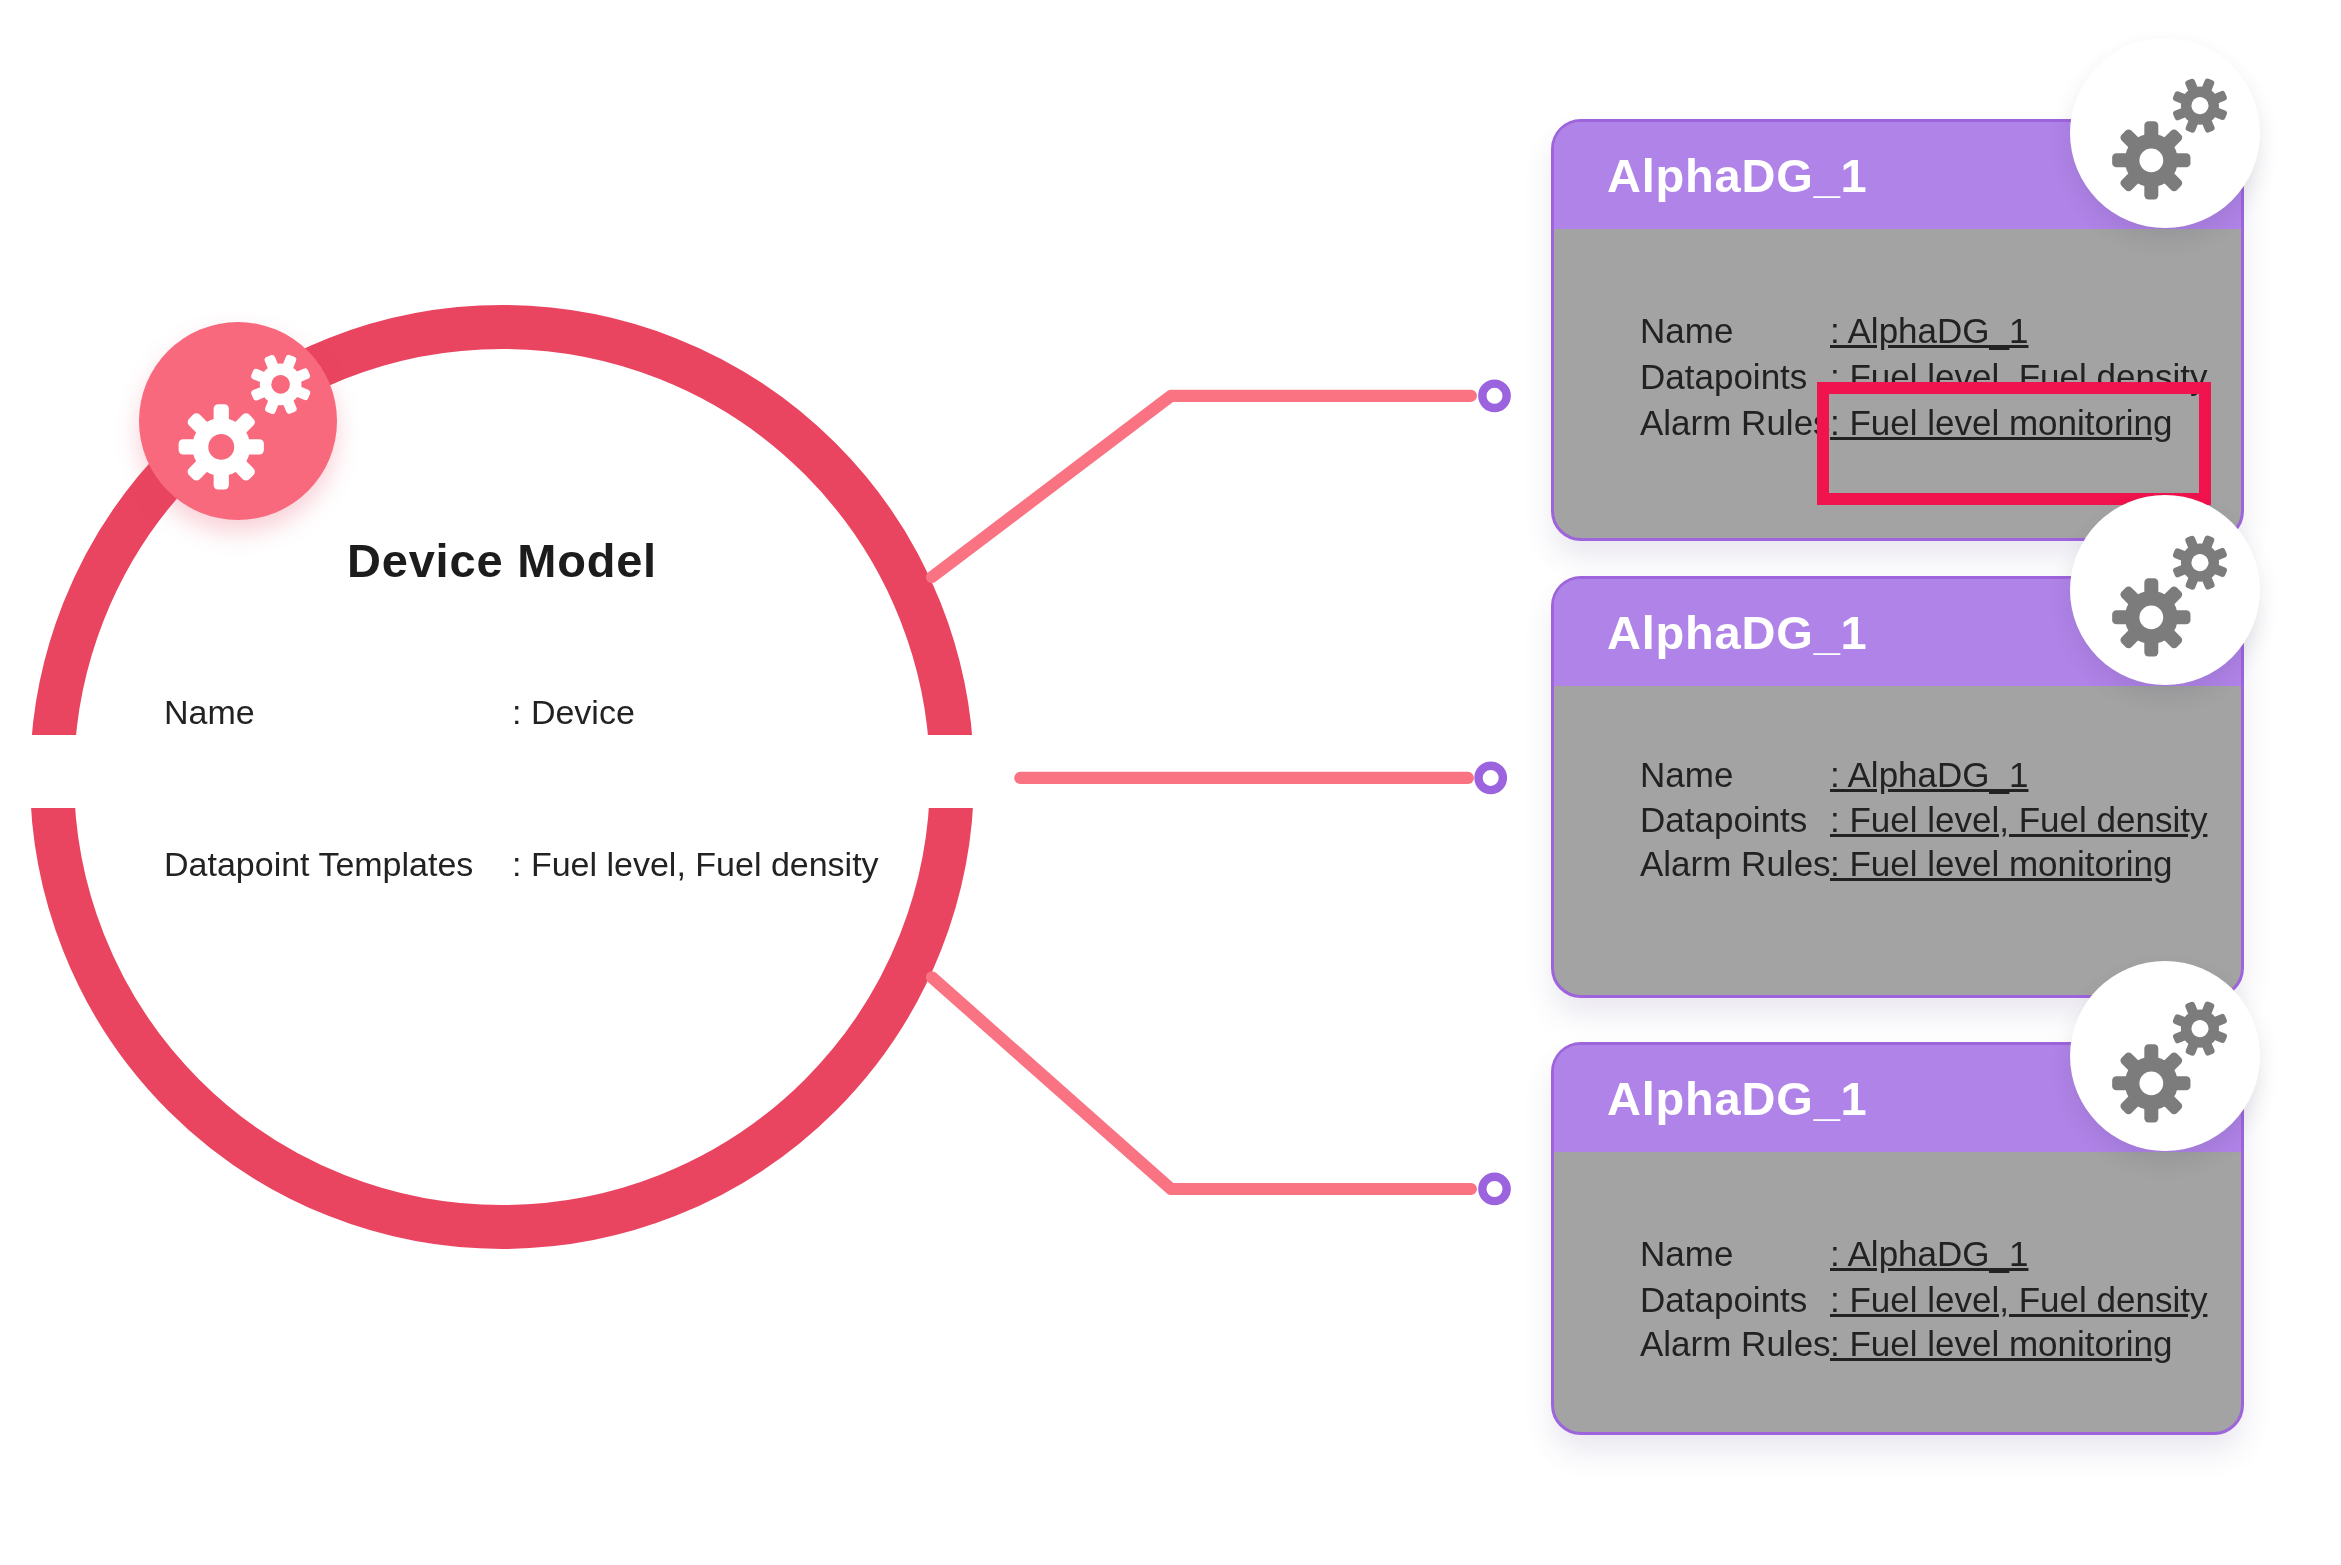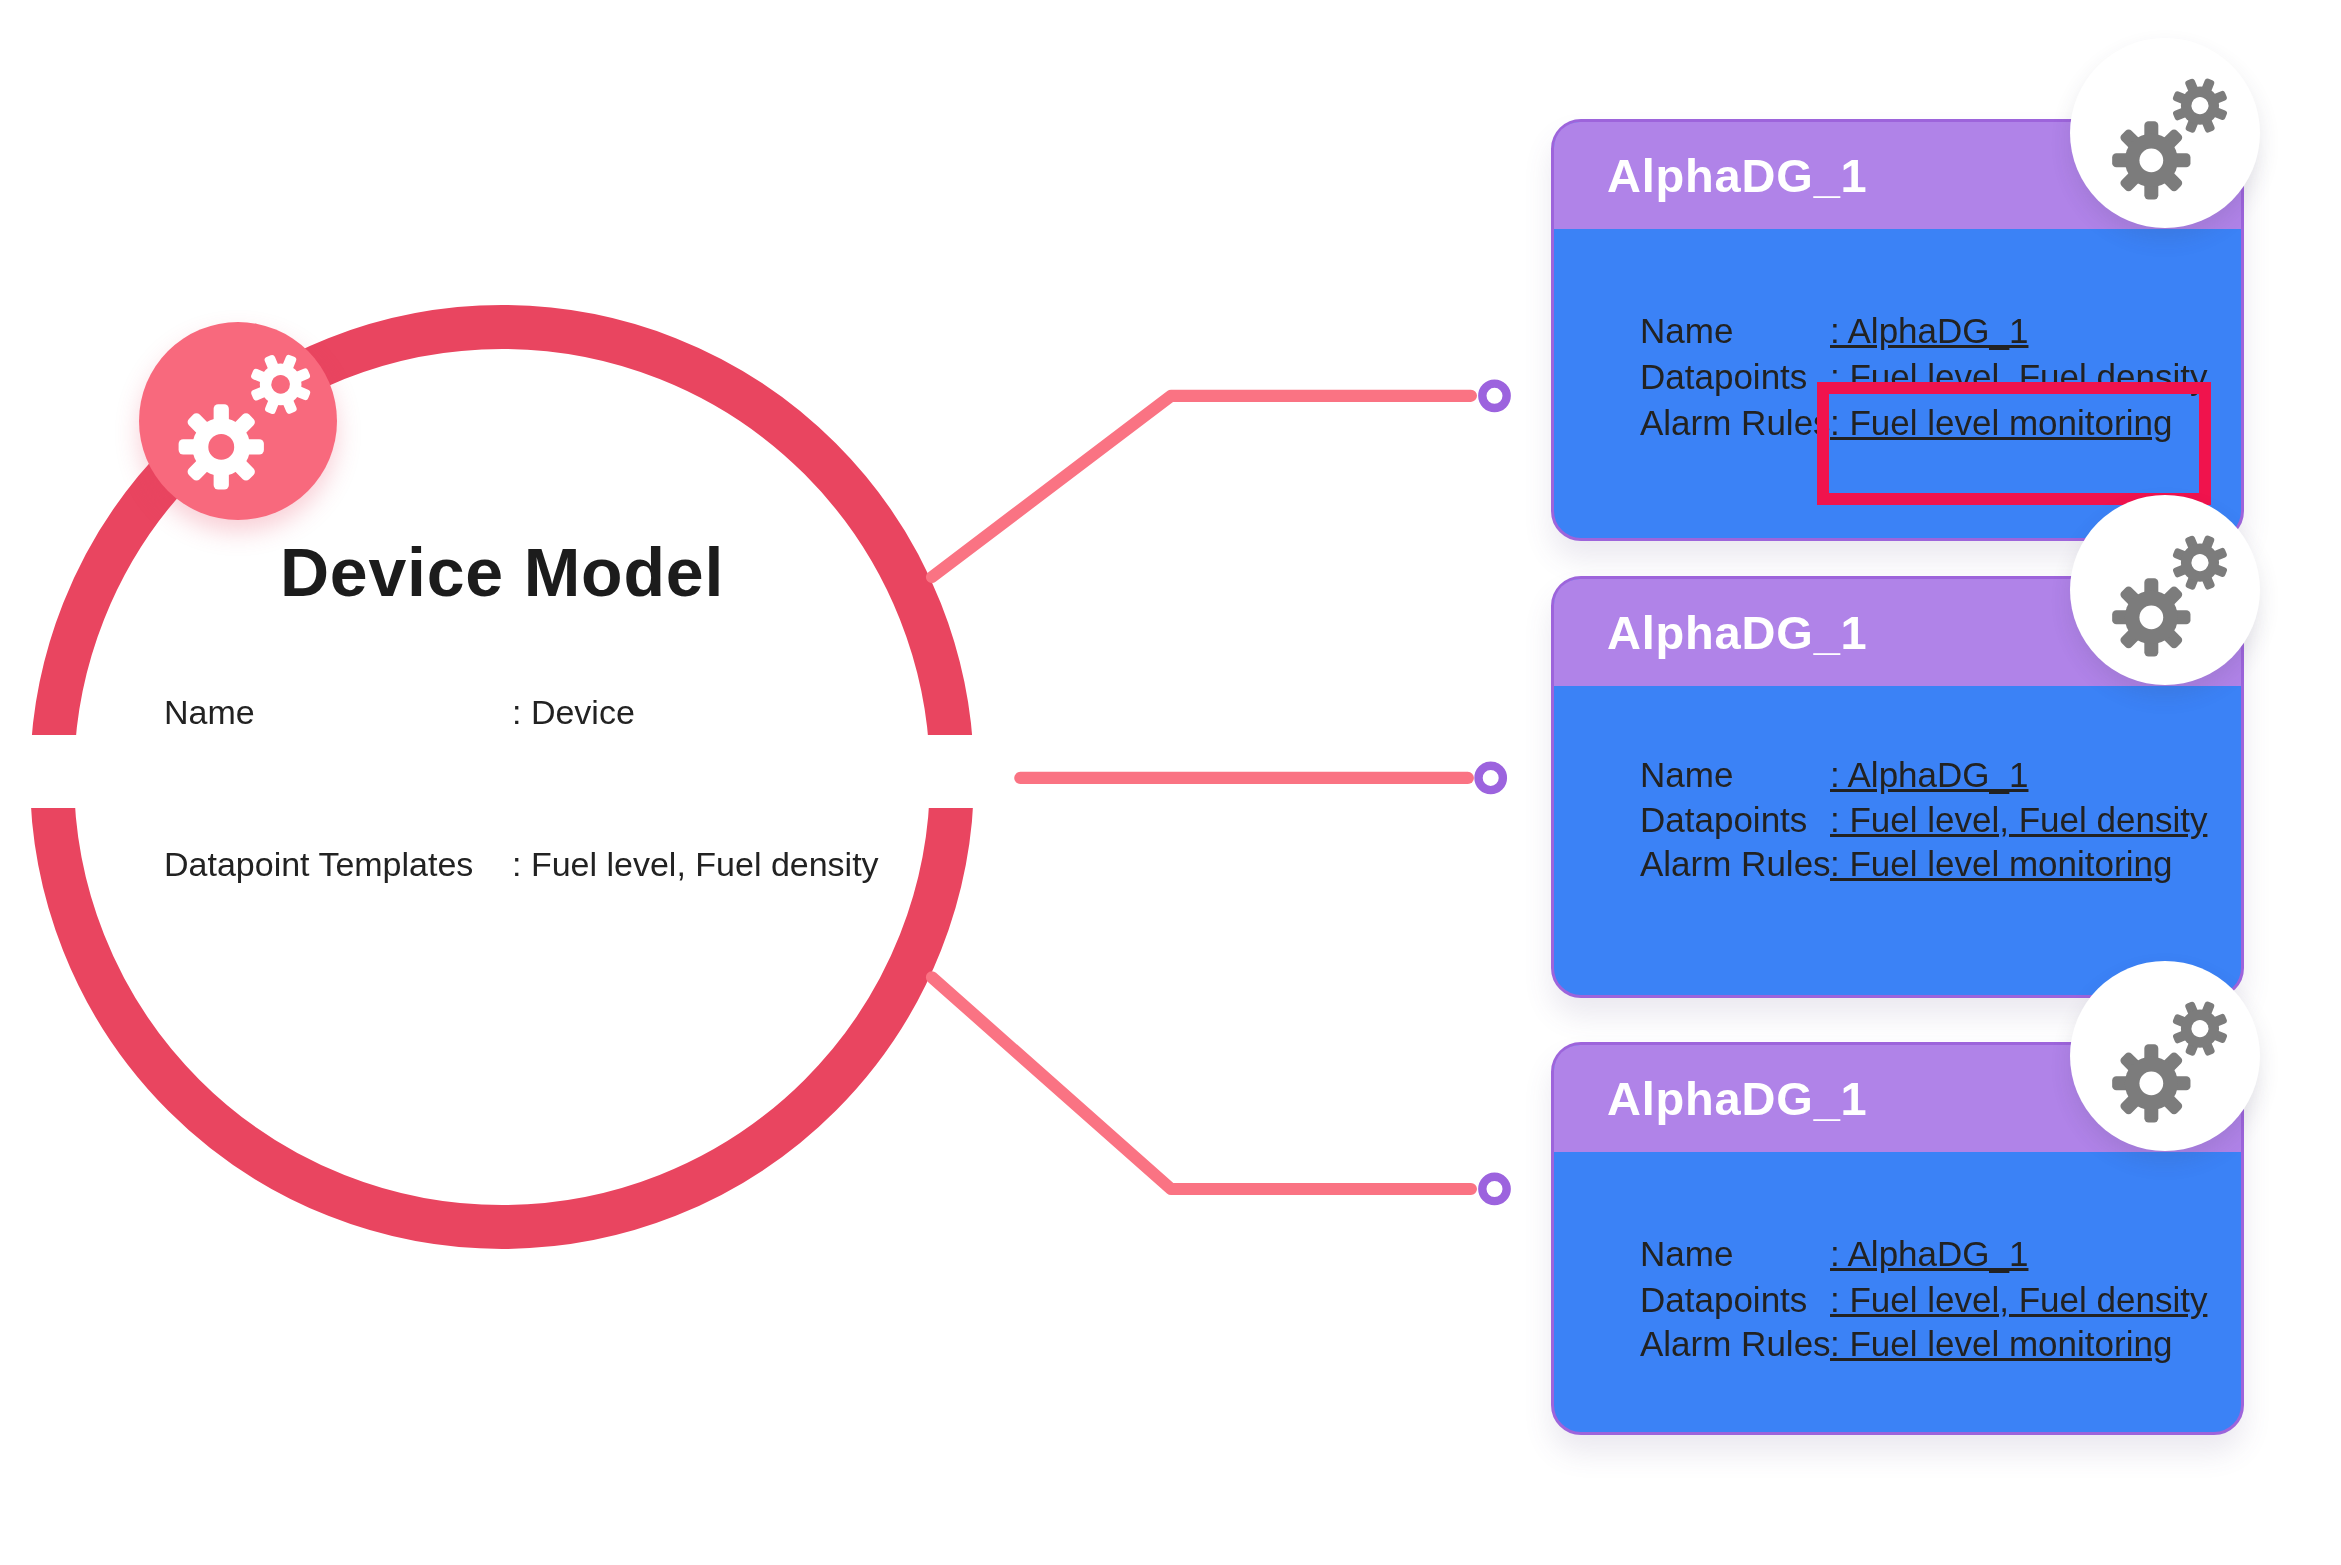--- a/index.html
+++ b/index.html
@@ -16,32 +16,32 @@
   .ring{position:absolute;left:30px;top:305px;width:944px;height:944px;
     border:44px solid var(--ring);border-radius:50%;z-index:1;}
   .ring-gap{position:absolute;top:735px;height:73px;background:#fff;z-index:2;}
   .ring-gap.left{left:13.7px;width:99px;}
   .ring-gap.right{left:874px;width:114px;}
   .badge{position:absolute;left:139px;top:322px;width:198px;height:198px;border-radius:50%;
     background:var(--badge);z-index:3;color:#ffffff;--hole:var(--badge);
     box-shadow:0 12px 23px rgba(233,69,96,.25);}
   .badge svg,.gearcircle svg{width:100%;height:100%;display:block;}
   .model-title{position:absolute;left:91px;top:533px;width:822px;text-align:center;
-    font-size:68px;font-weight:bold;color:var(--title);z-index:4;letter-spacing:0.8px;}
+    font-size:47px;font-weight:bold;color:var(--title);z-index:4;letter-spacing:0.8px;}
   .mrow{position:absolute;left:0;width:990px;height:43px;z-index:4;font-size:34px;line-height:43px;}
   .mrow .mlabel{position:absolute;left:164px;white-space:nowrap;}
   .mrow .mvalue{position:absolute;left:512px;white-space:nowrap;}
 
   
   .connectors{position:absolute;left:0;top:0;width:2342px;height:1565px;z-index:5;pointer-events:none;}
   .connectors .lk{fill:none;stroke:var(--link);stroke-width:16;stroke-linecap:round;stroke-linejoin:round;}
   .connectors .dt{fill:#ffffff;stroke:var(--dot);stroke-width:11;}
 
   
-  .card{position:absolute;left:1551px;width:693px;background:#3b82f6;
+  .card{position:absolute;left:1551px;width:693px;background:#a3a3a3;
     border:3.8px solid var(--border);border-radius:30px;z-index:6;
     box-shadow:0 18px 29px rgba(90,70,130,.12);}
   .chead{position:absolute;left:0;top:0;right:0;height:107px;background:var(--header);
     border-radius:26px 26px 0 0;z-index:1;}
   .chead span{position:absolute;left:53px;top:0;line-height:107px;font-size:47px;
     font-weight:bold;color:#ffffff;letter-spacing:0.8px;}
   .gearcircle{position:absolute;left:516px;top:-84px;width:190px;height:190px;border-radius:50%;
     background:#ffffff;z-index:2;color:var(--gear);--hole:#ffffff;
     box-shadow:0 10.7px 21px rgba(60,60,80,.12);}
   .crow{position:absolute;left:0;width:685px;height:44px;font-size:35px;line-height:44px;z-index:3;}

